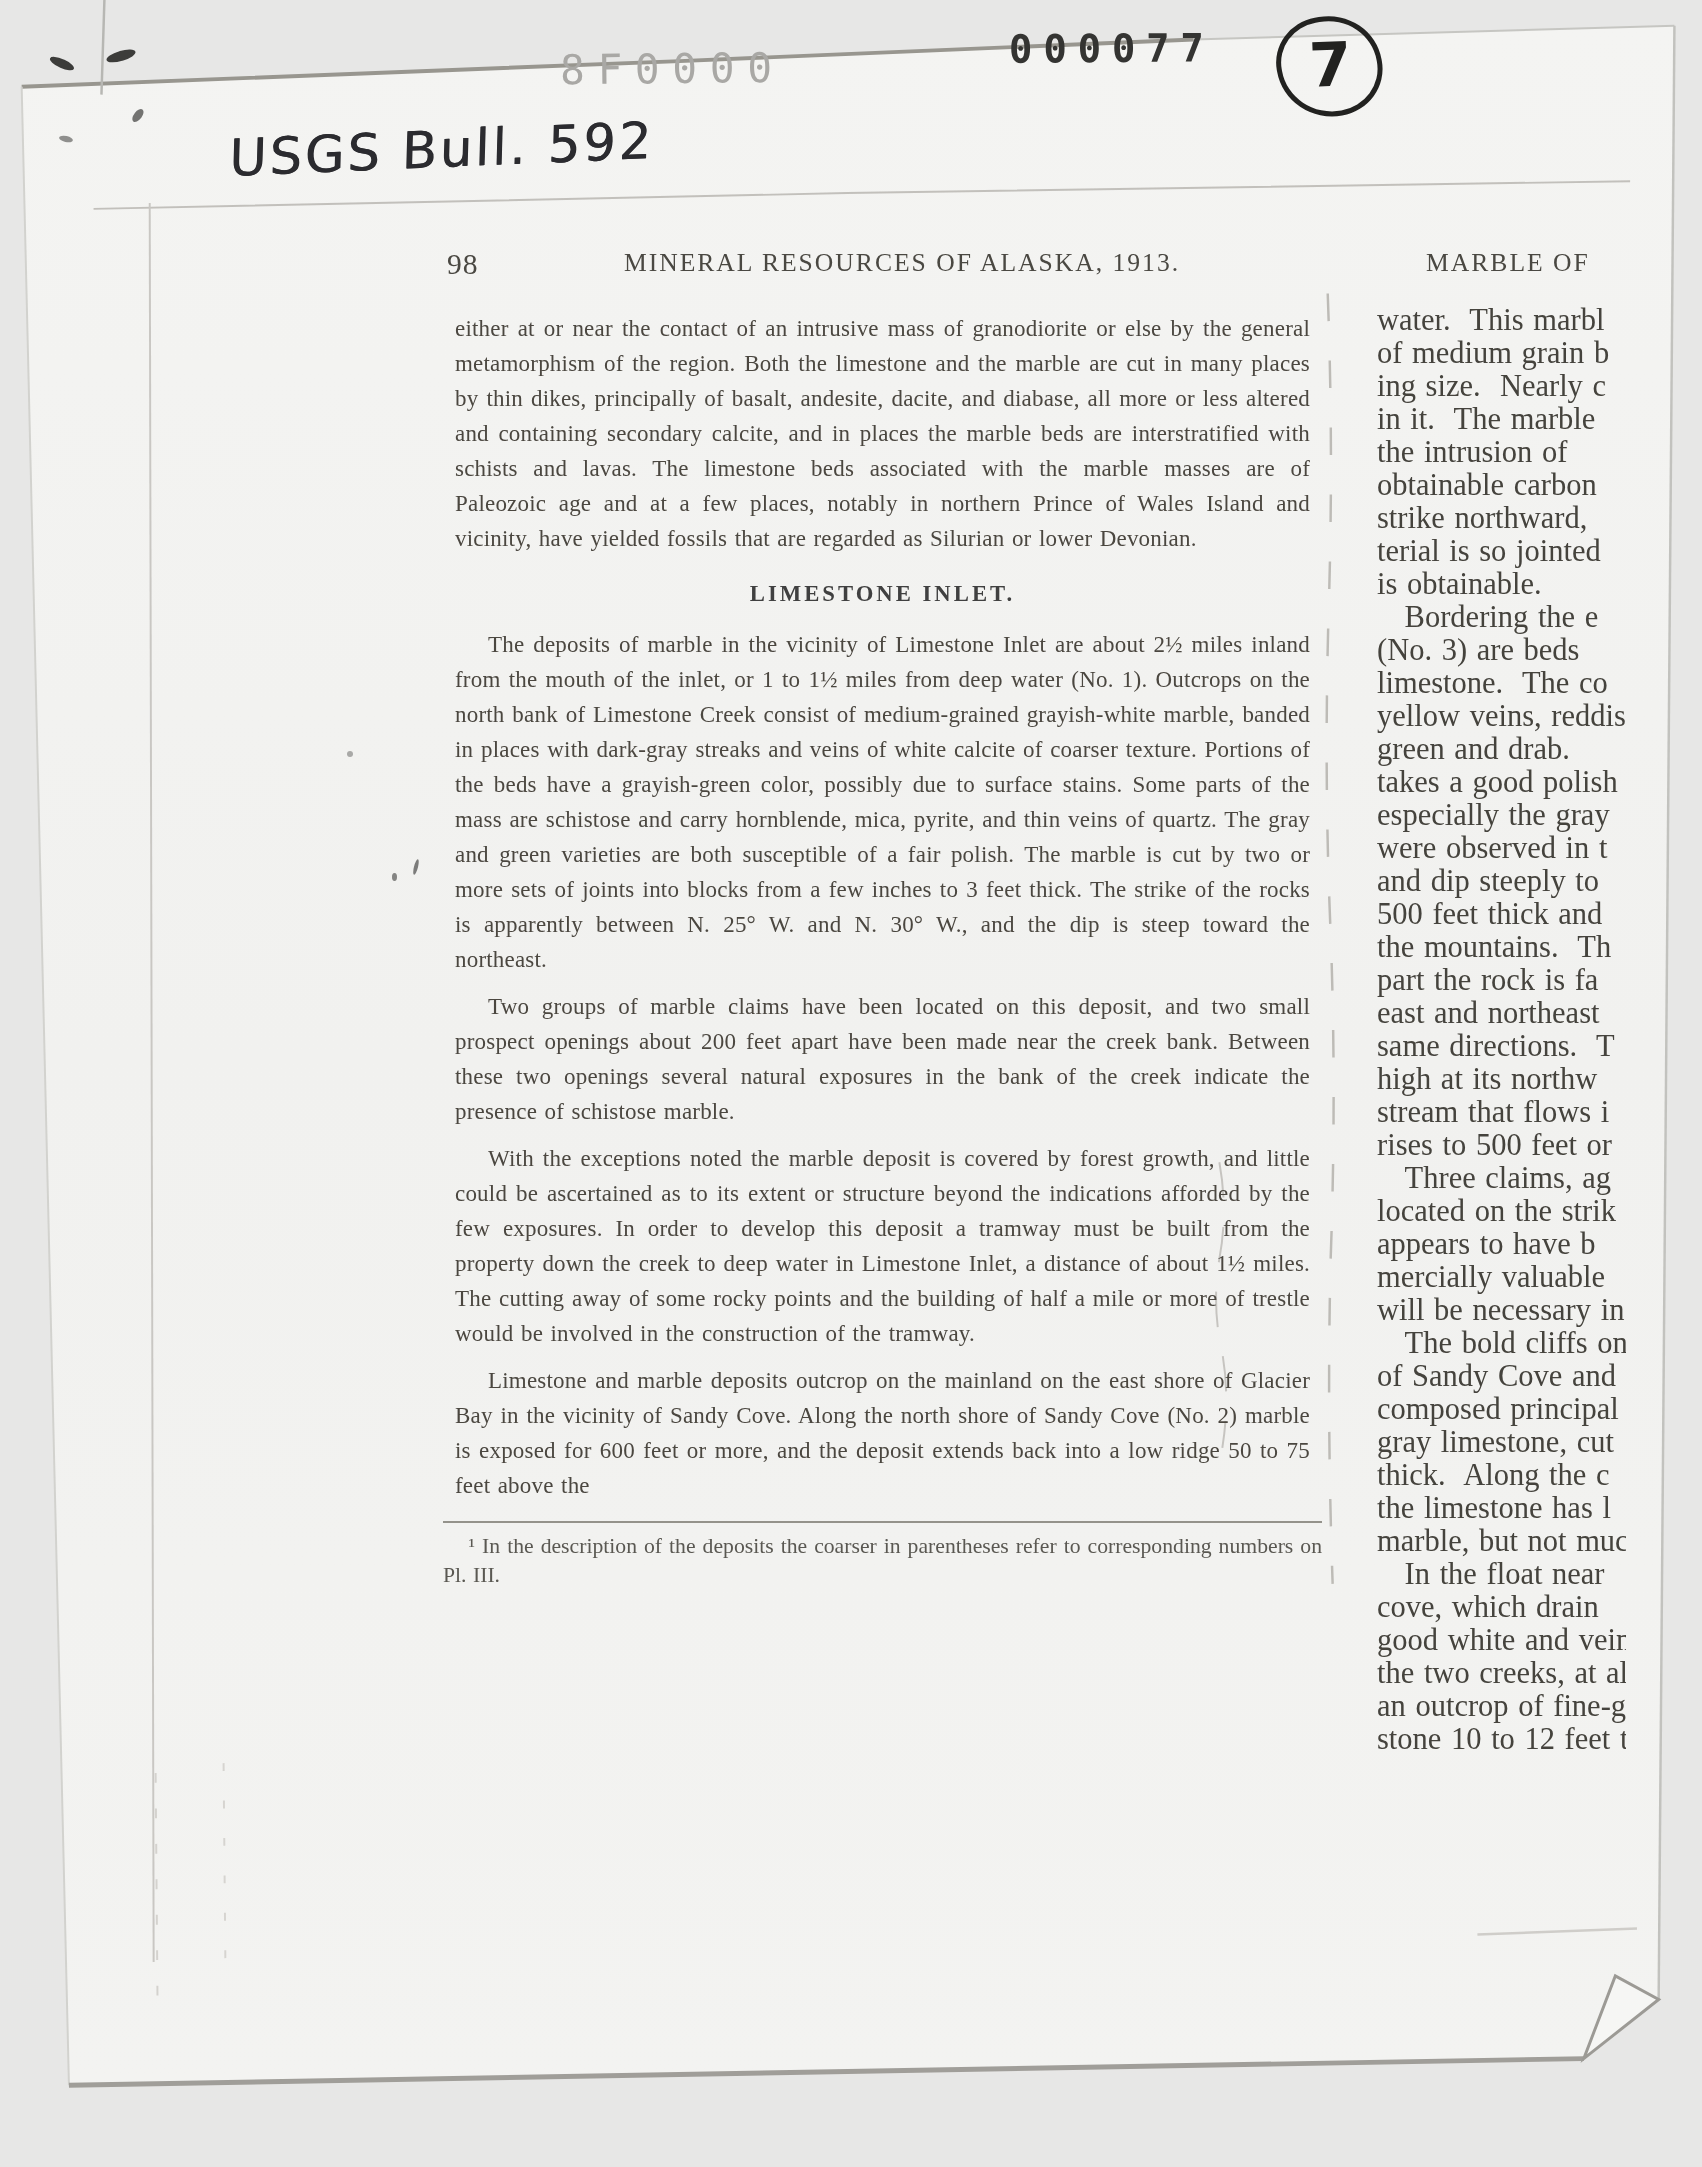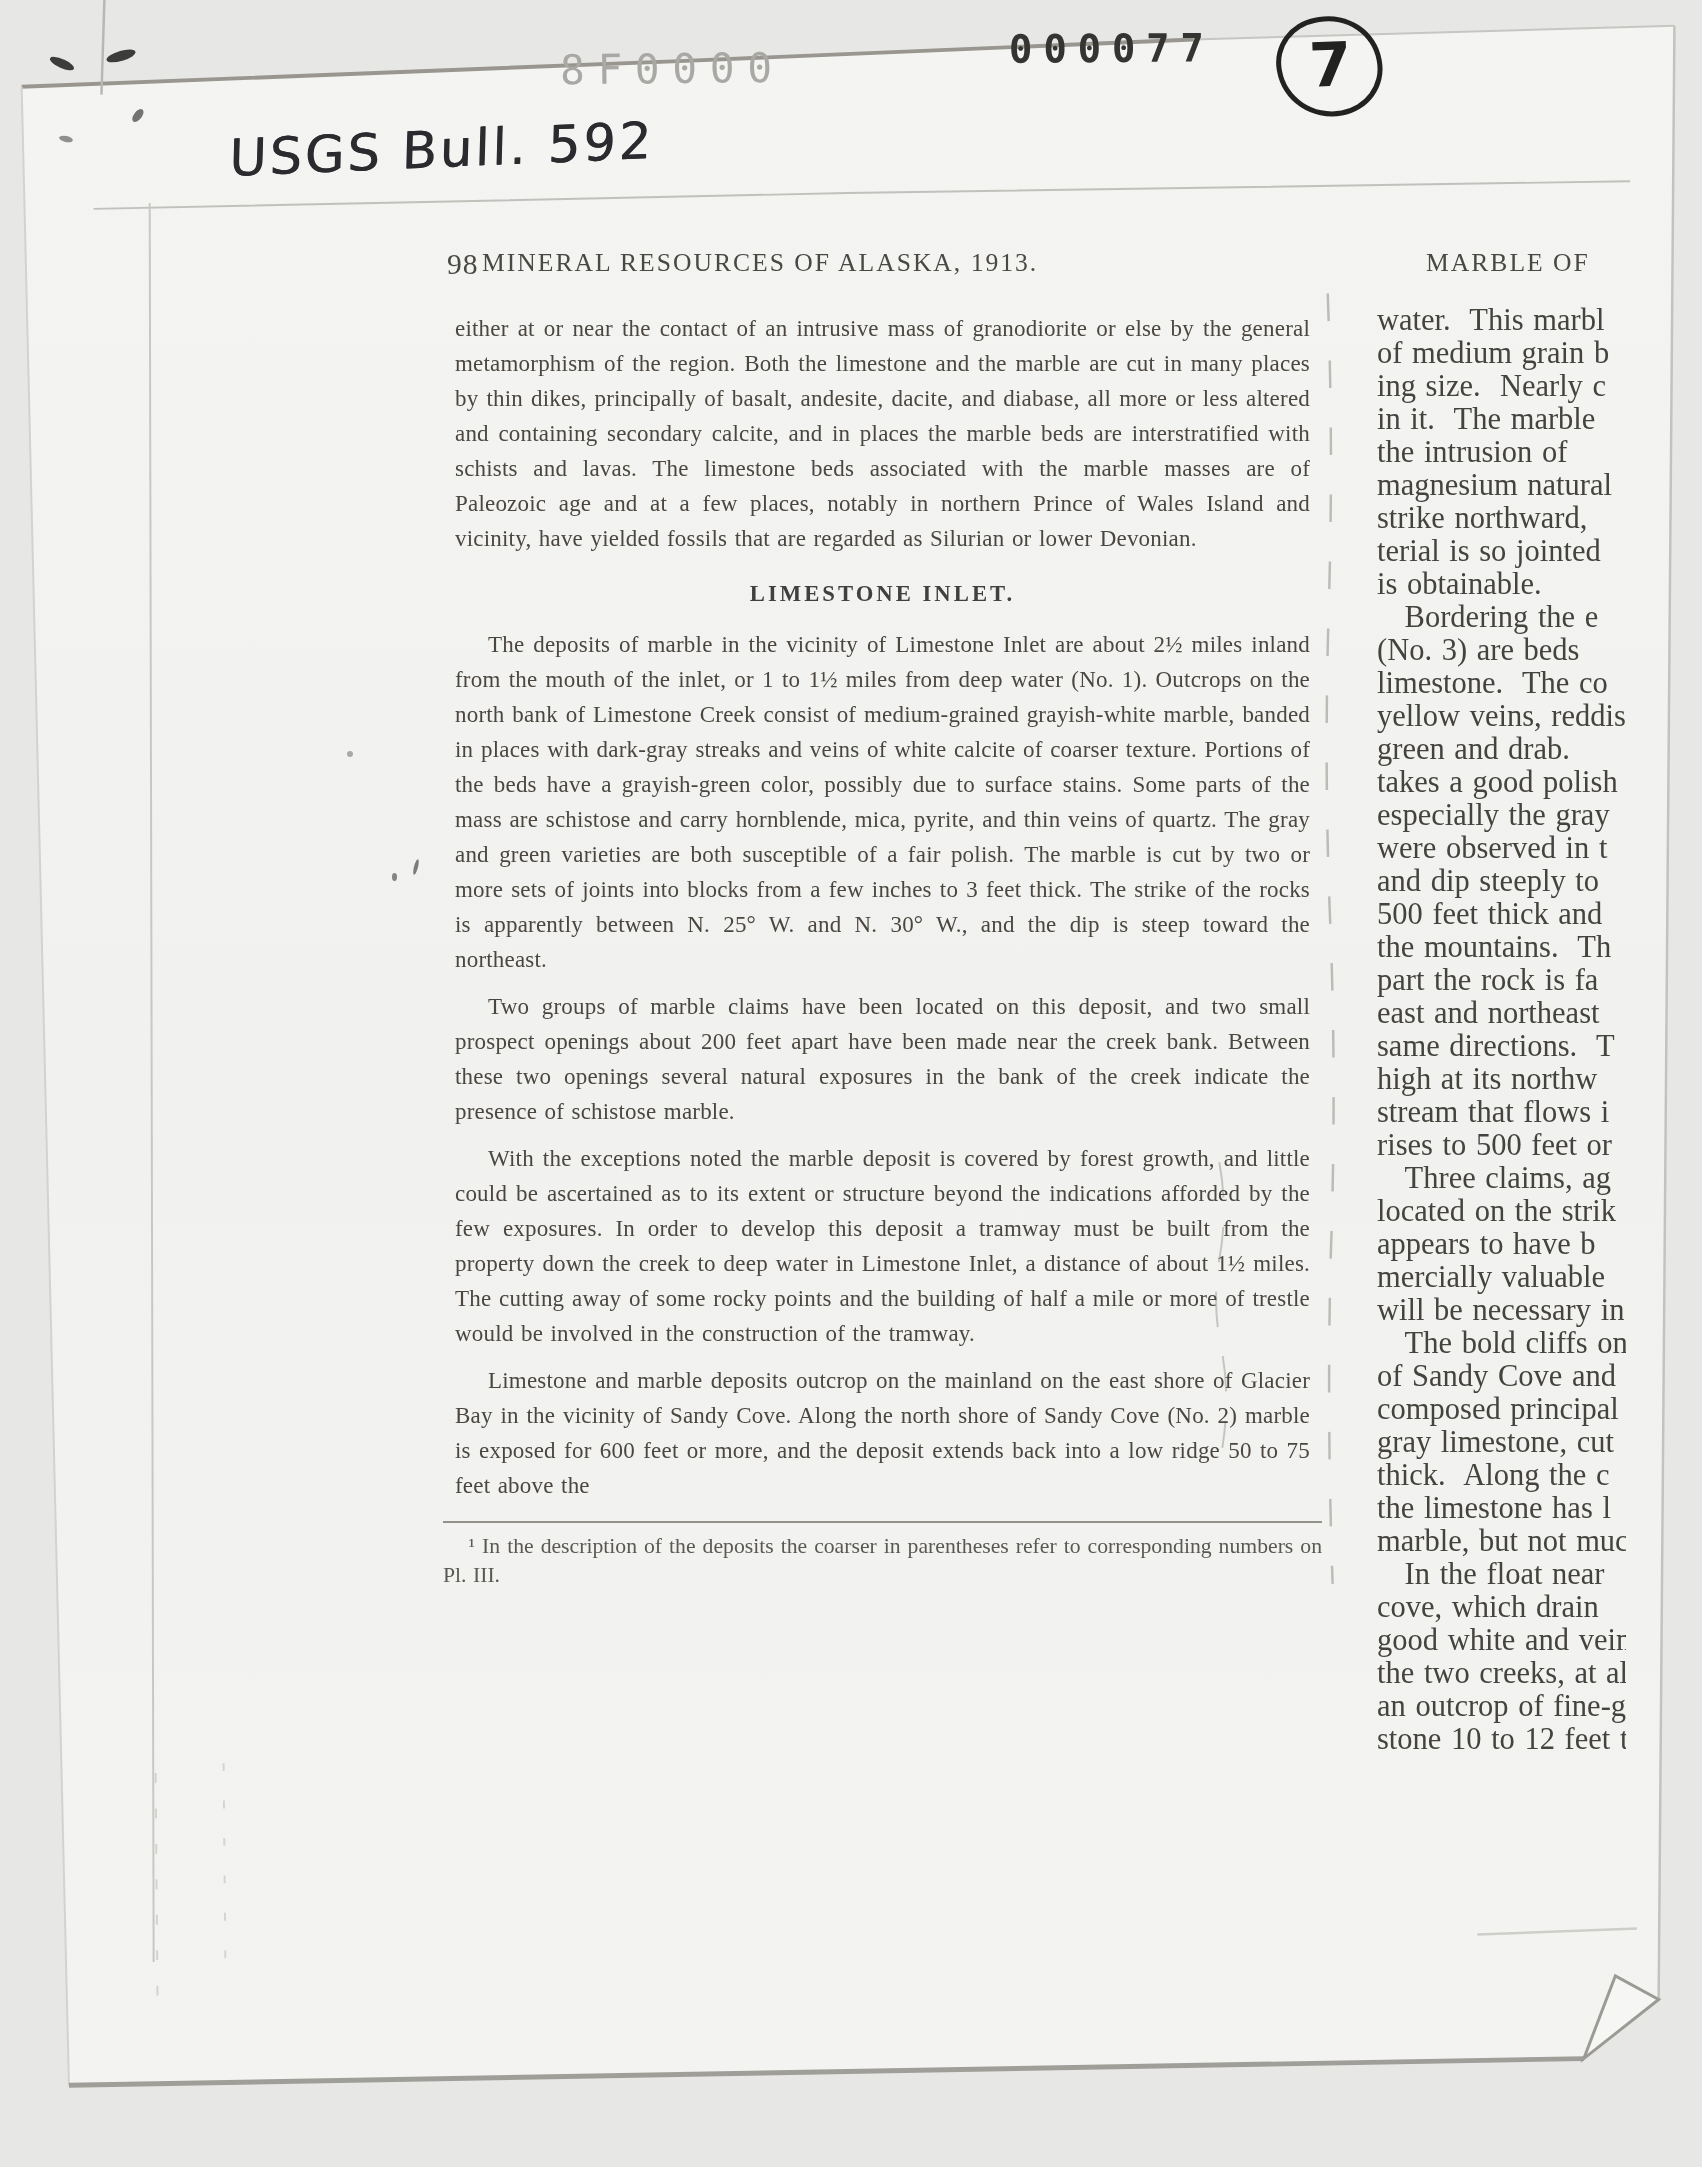--- a/index.html
+++ b/index.html
@@ -51,21 +51,21 @@
   .m6{left:414px;top:859px;width:3.9px;height:15.8px;transform:rotate(14deg);opacity:.65;}
   .m7{left:347px;top:751px;width:5.9px;height:5.9px;opacity:.4;}
 
   
   .page-left{position:absolute;left:443px;top:248px;width:879px;color:#4b4740;}
   .pl-header{position:relative;height:33px;}
   .page-num{
     position:absolute;left:3.9px;top:0;font-size:29.6px;color:#4a4842;letter-spacing:1px;
   }
   .running-title{
-    text-align:left;font-size:25.6px;letter-spacing:2px;color:#4a4842;
+    text-align:center;font-size:25.6px;letter-spacing:2px;color:#4a4842;
     padding-left:39px;
   }
   .page-body{margin-top:29.6px;}
   .para{
     font-size:23px;line-height:35px;text-align:justify;
     color:#4b4740;letter-spacing:0.2px;word-spacing:1.5px;margin:12px;
   }
   .para.indent{text-indent:33px;}
   .h-main{
     margin:23.6px 0 9.9px;text-align:center;font-weight:bold;
@@ -169,21 +169,21 @@
   </div>
 
   <div class="page-right">
     <div class="pr-header">MARBLE OF</div>
     <div class="pr-lines">
         <div class="rline">water.  This marbl</div>
         <div class="rline">of medium grain b</div>
         <div class="rline">ing size.  Nearly c</div>
         <div class="rline">in it.  The marble</div>
         <div class="rline">the intrusion of</div>
-        <div class="rline">magnesium natural</div>
+        <div class="rline">obtainable carbon</div>
         <div class="rline">strike northward,</div>
         <div class="rline">terial is so jointed</div>
         <div class="rline">is obtainable.</div>
         <div class="rline indent">Bordering the e</div>
         <div class="rline">(No. 3) are beds</div>
         <div class="rline">limestone.  The co</div>
         <div class="rline">yellow veins, reddis</div>
         <div class="rline">green and drab.</div>
         <div class="rline">takes a good polish</div>
         <div class="rline">especially the gray</div>

